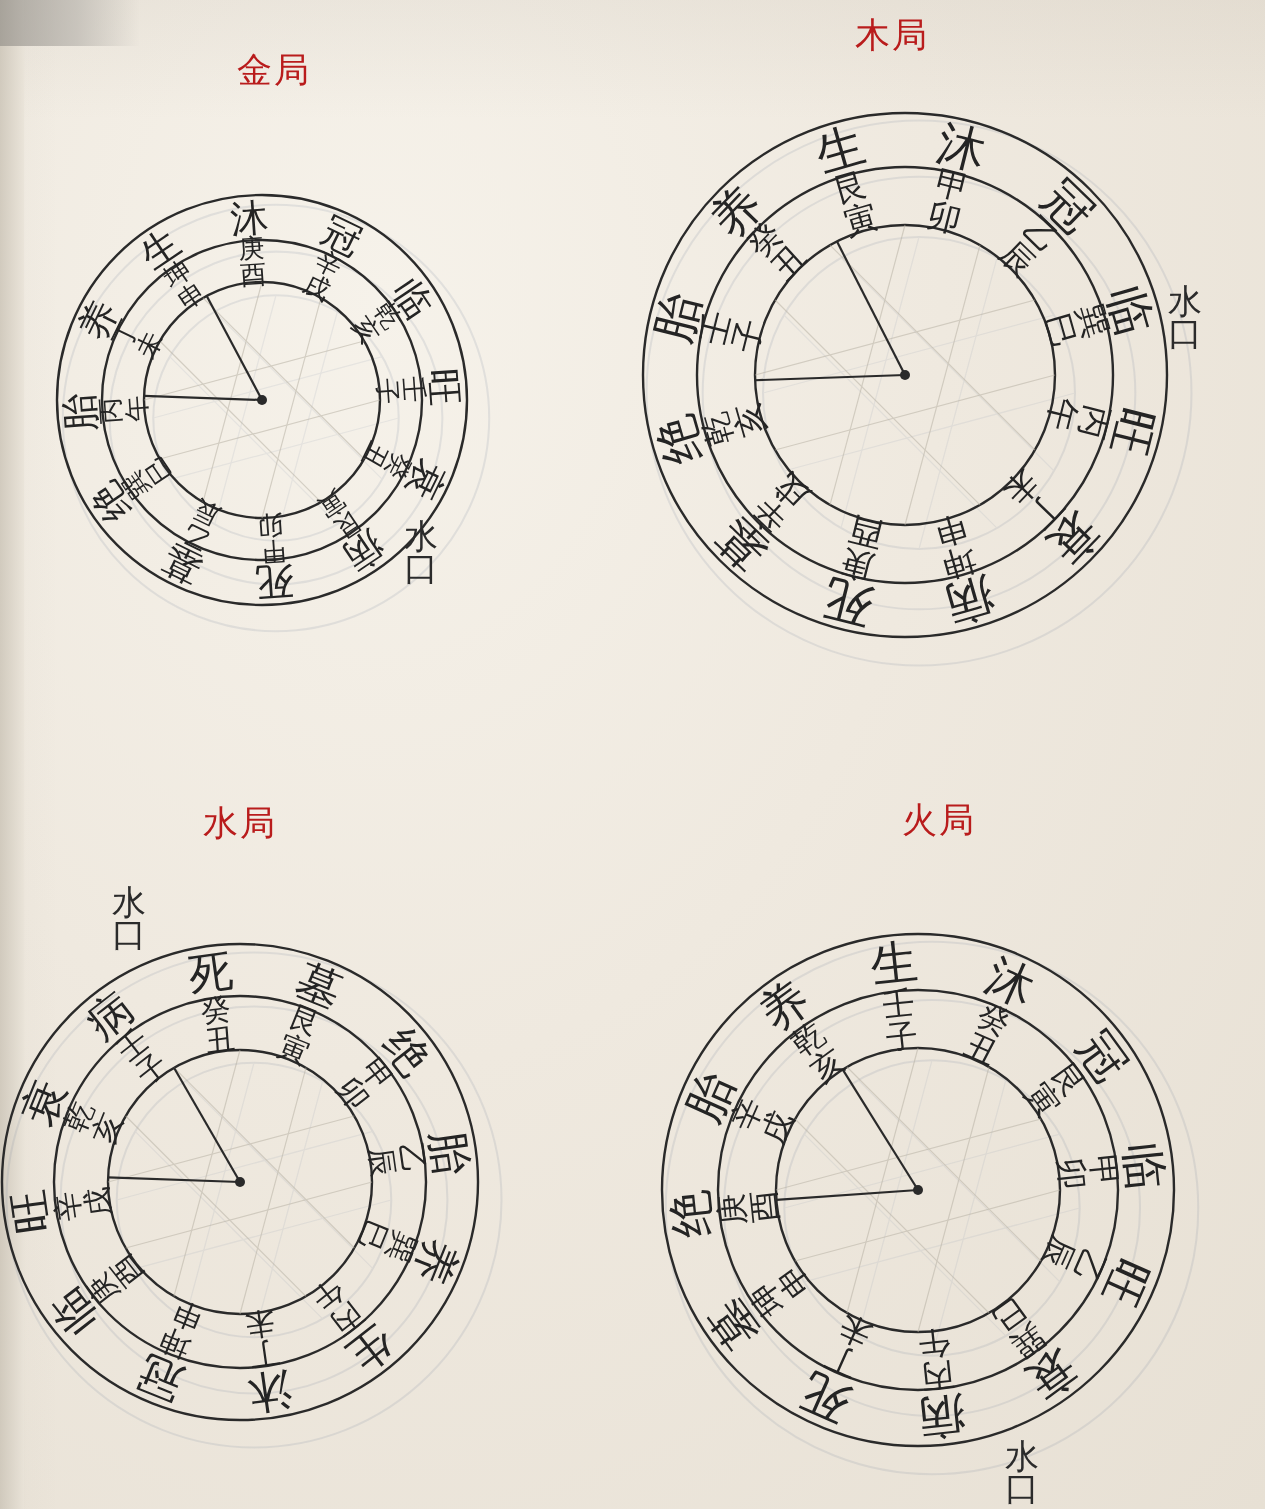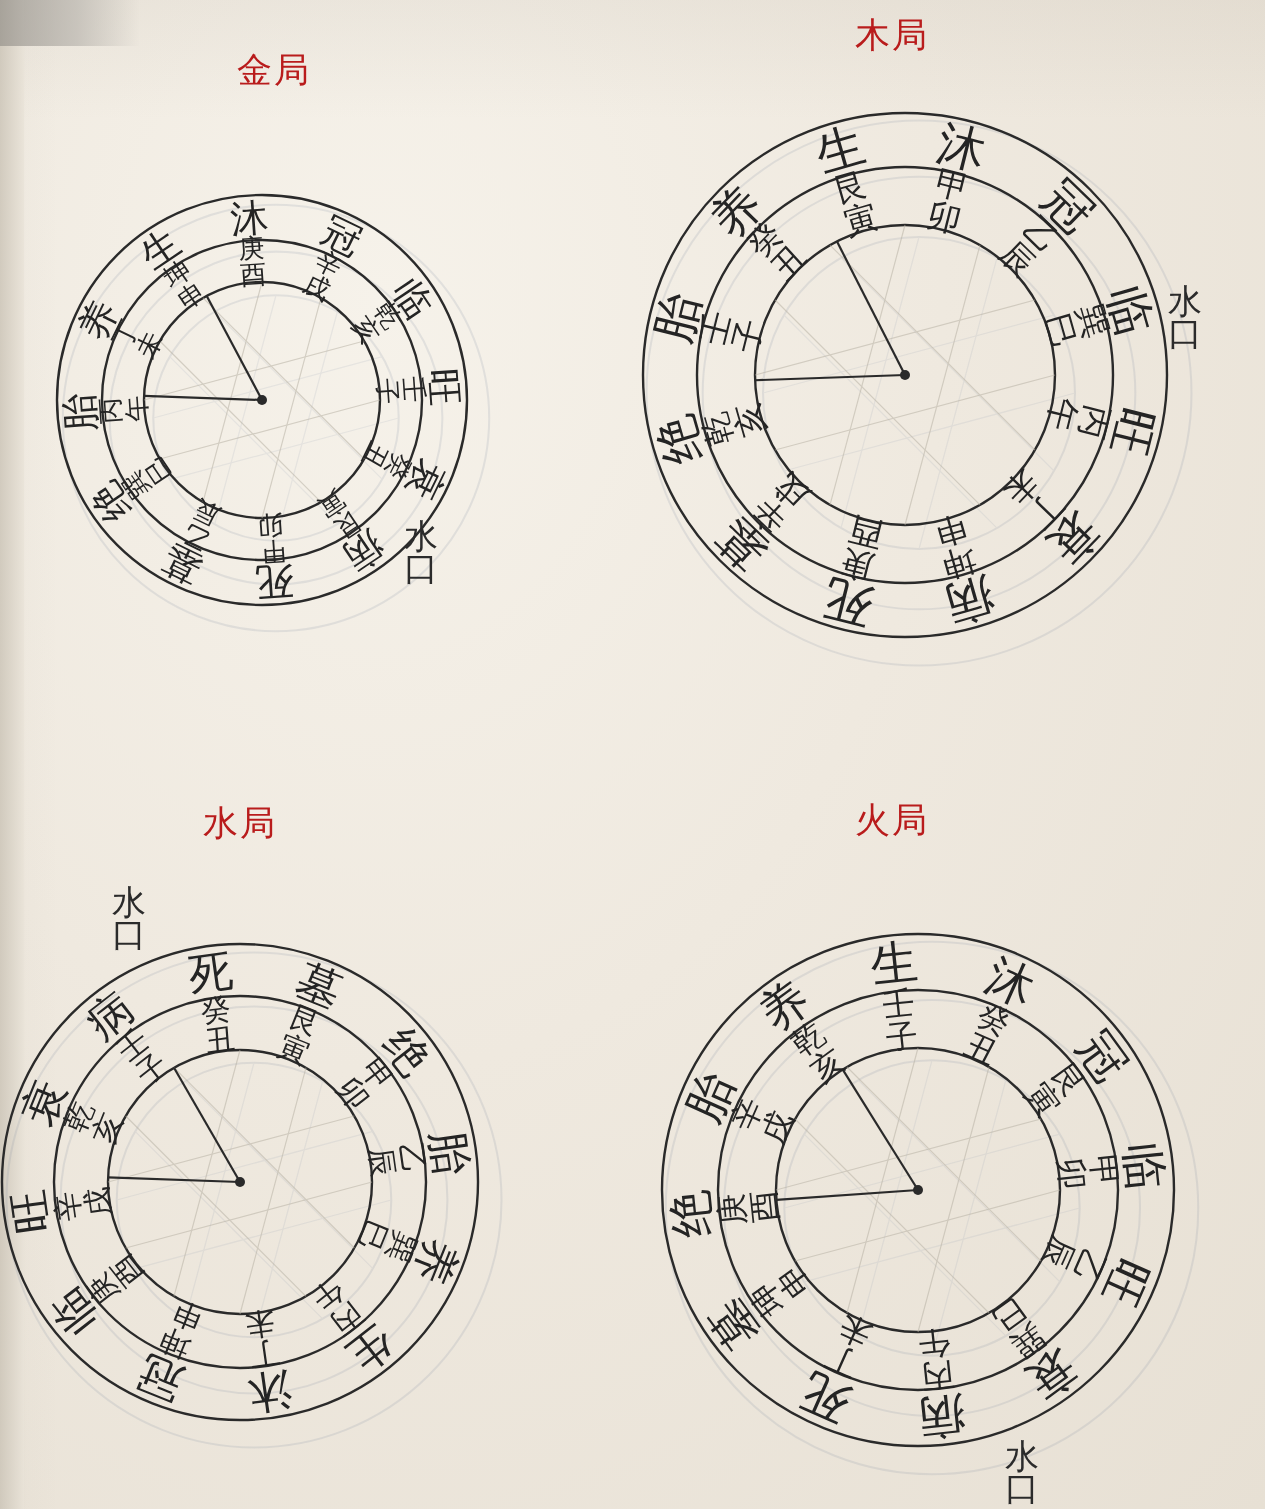--- a/index.html
+++ b/index.html
@@ -542,18 +542,18 @@
         <g transform="translate(115.78372674311521,202.44803403403824) rotate(294)">
           <text x="0" y="-5.120000000000001" text-anchor="middle" font-size="32">辛</text>
           <text x="0" y="27.52" text-anchor="middle" font-size="32">戌</text>
         </g>
         <g transform="translate(171.48872185798706,133.658093961884) rotate(324)">
           <text x="0" y="-5.120000000000001" text-anchor="middle" font-size="32">乾</text>
           <text x="0" y="27.52" text-anchor="middle" font-size="32">亥</text>
         </g>
       </svg>
     </div>
-    <div class="title" style="left: 855px; top: 797px;">火局</div>
+    <div class="title" style="left: 902px; top: 797px;">火局</div>
     <div class="kou" style="left: 1005px; top: 1440px;">
       <div>水</div>
       <div>口</div>
     </div>
   </div>
 
 </body></html>

